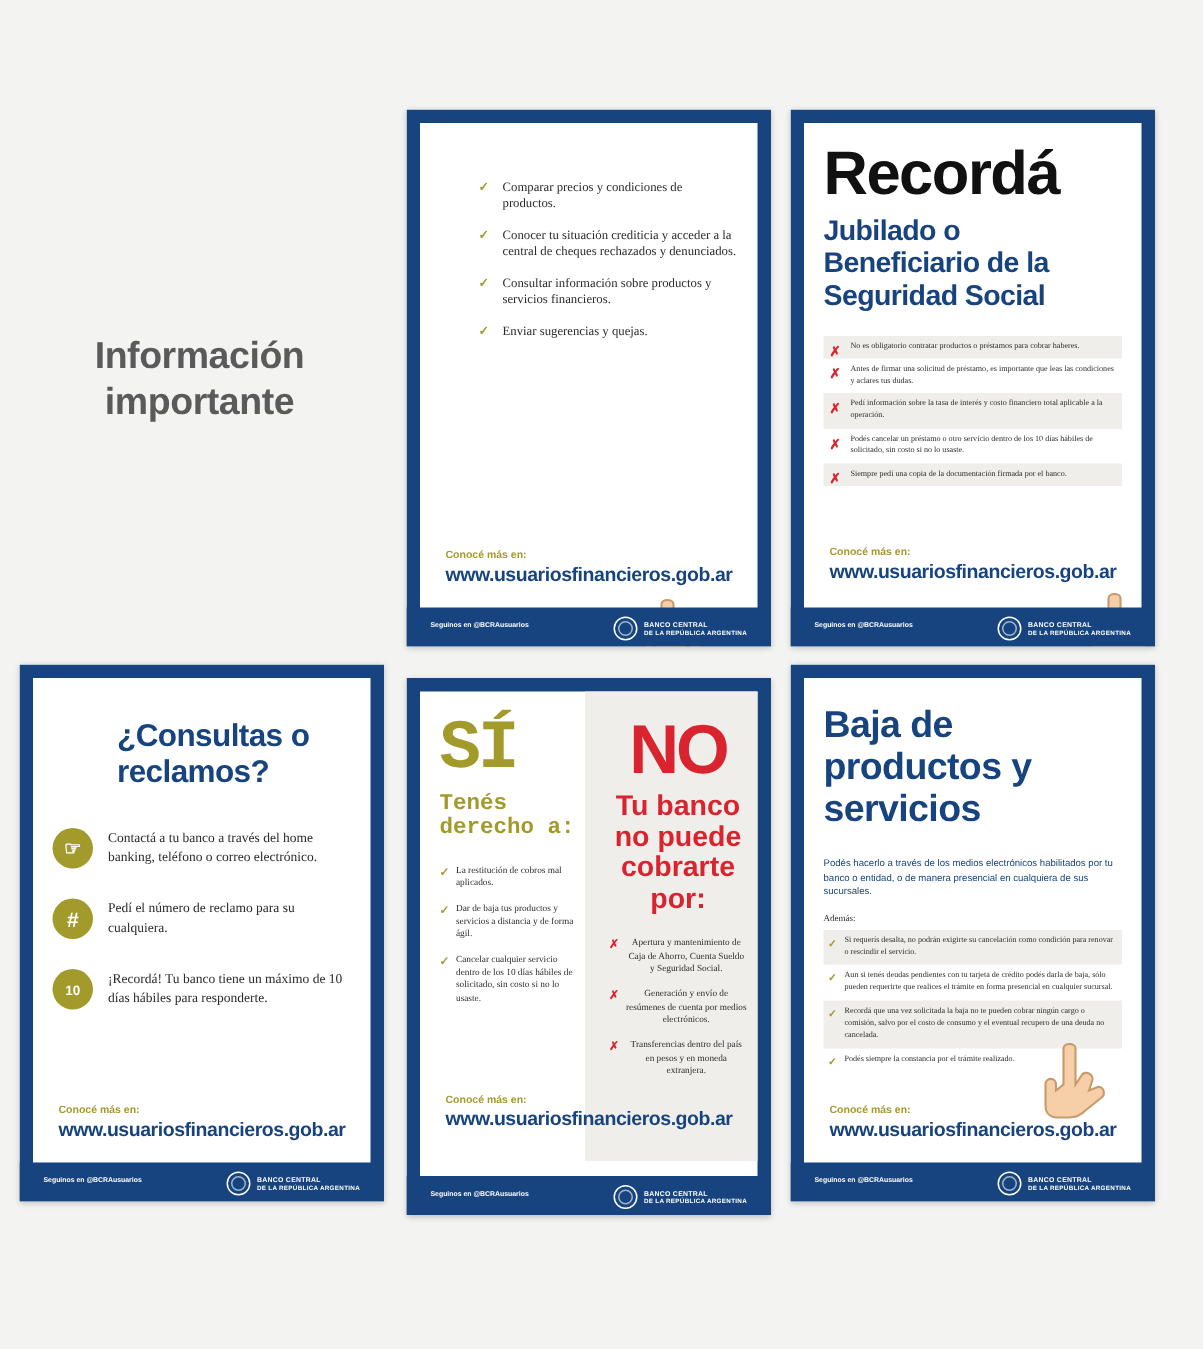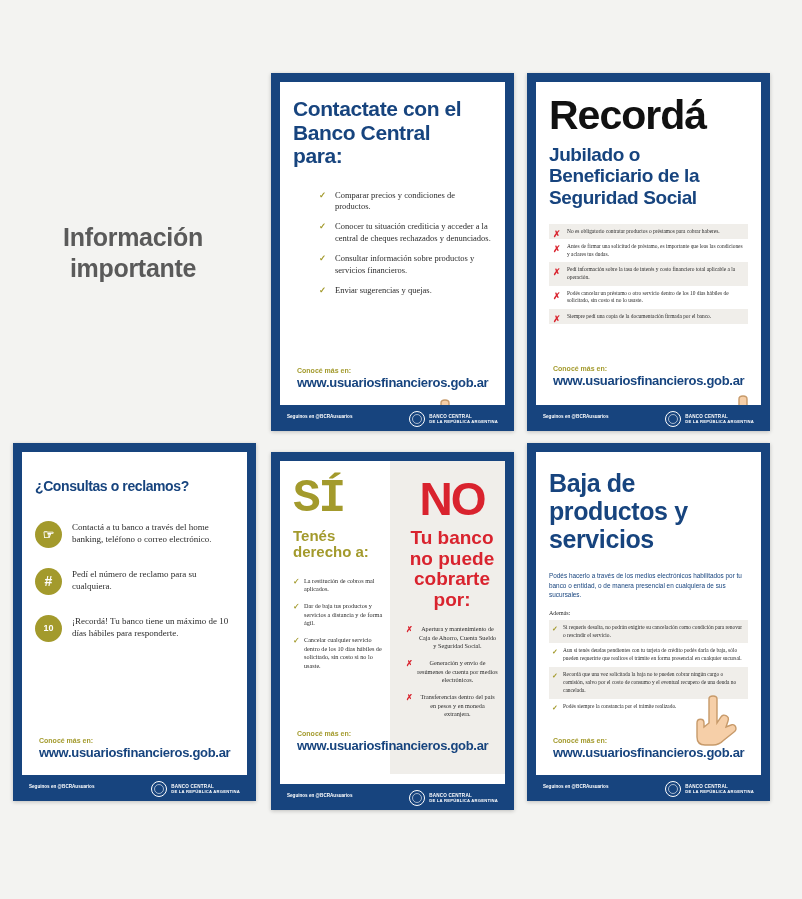--- a/index.html
+++ b/index.html
@@ -174,21 +174,20 @@
 </head>
 <body>
 
 <div class="page">
 
   <div class="section-title">Información importante</div>
 
   <div class="poster" style="left:271px; top:73px; width:243px; height:358px;">
     <div class="inner"></div>
     <div class="body" style="left:22px; top:24px; width:199px; height:300px;">
-      <div class="h-blue" style="font-size:21px; width:185px;">Contactate con el Banco Central para:</div>
 
       <ul class="blist" style="margin-top:22px; font-size:8.5px; line-height:1.35; padding-left:26px;">
         <li>
           <span class="mk mk-check">✓</span>
           <span>Comparar precios y condiciones de productos.</span>
         </li>
         <li>
           <span class="mk mk-check">✓</span>
           <span>Conocer tu situación crediticia y acceder a la central de cheques rechazados y denunciados.</span>
         </li>
@@ -271,21 +270,21 @@
           <span class="bcra-text" style="font-size:4.6px; display:block;">BANCO CENTRAL</span>
           <span class="bcra-text" style="font-size:4.2px; display:block;">DE LA REPÚBLICA ARGENTINA</span>
         </span>
       </div>
     </div>
   </div>
 
   <div class="poster" style="left:13px; top:443px; width:243px; height:358px;">
     <div class="inner"></div>
     <div class="body" style="left:22px; top:36px; width:199px; height:300px;">
-      <div class="h-blue" style="font-size:14px; width:190px;">¿Consultas o reclamos?</div>
+      <div class="h-blue" style="font-size:21px; width:190px;margin-left:43px;">¿Consultas o reclamos?</div>
 
       <div style="margin-top:26px;">
         <div style="display:flex; gap:10px; align-items:flex-start; margin-bottom:20px;">
           <span class="icon-circ" style="font-size:13px;">☞</span>
           <span class="textline" style="font-family:'Liberation Serif', serif; font-size:9px; line-height:1.4;">Contactá a tu banco a través del home banking, teléfono o correo electrónico.</span>
         </div>
         <div style="display:flex; gap:10px; align-items:flex-start; margin-bottom:20px;">
           <span class="icon-circ" style="font-size:14px;">#</span>
           <span class="textline" style="font-family:'Liberation Serif', serif; font-size:9px; line-height:1.4;">Pedí el número de reclamo para su cualquiera.</span>
         </div>
@@ -313,21 +312,21 @@
     </div>
   </div>
 
   <div class="poster" style="left:271px; top:452px; width:243px; height:358px;">
     <div class="inner"></div>
 
     <div class="sn-col-right" style="left:119px; top:9px; width:115px; bottom:36px;"></div>
 
     <div class="sn-col-left" style="left:22px; top:26px; width:92px;">
       <div class="si-big" style="font-size:46px; line-height:0.95;">SÍ</div>
-      <div class="sn-sub-si" style="font-size:15px; margin-top:6px;">Tenés derecho a:</div>
+      <div class="sn-sub-si" style="font-size:15px; margin-top:6px;font-family:Liberation Mono, monospace;">Tenés derecho a:</div>
       <ul class="blist" style="margin-top:16px; font-size:6.2px; line-height:1.35; padding-left:0;">
         <li style="padding-left:11px;">
           <span class="mk mk-check" style="font-size:8px;">✓</span>
           <span>La restitución de cobros mal aplicados.</span>
         </li>
         <li style="padding-left:11px;">
           <span class="mk mk-check" style="font-size:8px;">✓</span>
           <span>Dar de baja tus productos y servicios a distancia y de forma ágil.</span>
         </li>
         <li style="padding-left:11px;">

